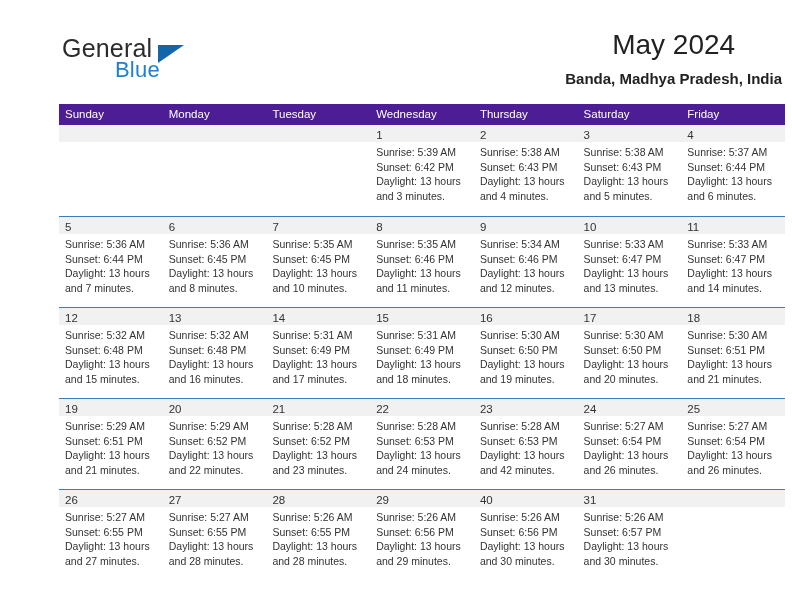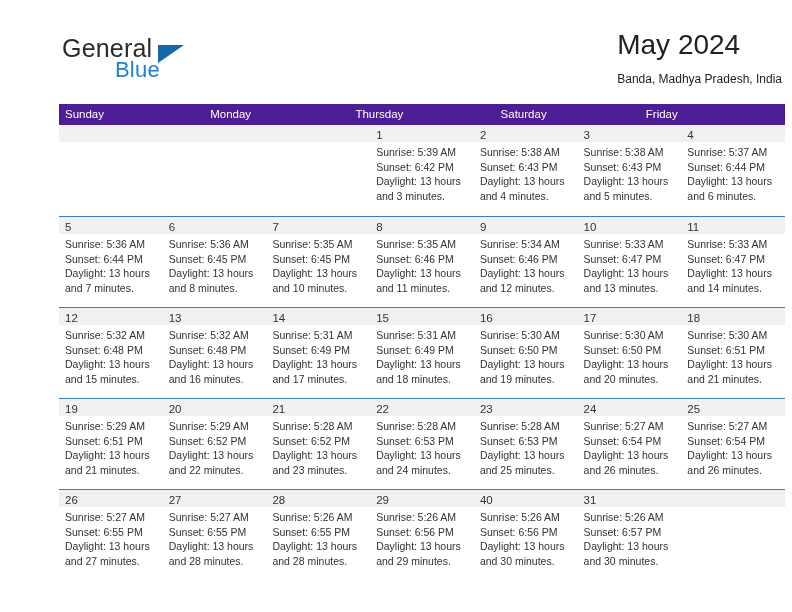--- a/index.html
+++ b/index.html
@@ -62,35 +62,36 @@
     width: 0;
     height: 0;
     border-left: 26px solid #1466ab;
     border-bottom: 18px solid transparent;
   }
 
   .title-block {
     position: absolute;
     right: 36px;
     top: 28px;
-    text-align: left;
+    text-align: center;
   }
   .month-title {
     font-size: 28px;
     font-weight: normal;
     color: #222222;
     line-height: 34px;
     white-space: nowrap;
   }
   .location {
     margin-top: 8px;
-    font-size: 12px;
+    font-size: 15px;
     color: #222222;
     line-height: 18px;
     white-space: nowrap;
+    font-weight: bold;
   }
 
   
   .calendar {
     position: absolute;
     left: 33px;
     top: 104px;
     width: 726px;
   }
   .weekday-row {
@@ -166,20 +167,22 @@
       <div class="month-title">May 2024</div>
       <div class="location">Banda, Madhya Pradesh, India</div>
     </div>
 
   </div>
 
   <div class="calendar">
     <div class="weekday-row" id="weekday-row">
         <div class="weekday-cell">Sunday</div>
         <div class="weekday-cell">Monday</div>
+        <div class="weekday-cell">Tuesday</div>
+        <div class="weekday-cell">Wednesday</div>
         <div class="weekday-cell">Thursday</div>
         <div class="weekday-cell">Saturday</div>
         <div class="weekday-cell">Friday</div>
       </div>
     <div id="weeks-container">
         <div class="week-row">
           <div class="day-cell empty">
             <div class="day-num-strip"><span class="day-num"></span></div>
             <div class="day-body"></div>
           </div>
@@ -394,21 +397,21 @@
               <div class="day-line">Daylight: 13 hours</div>
               <div class="day-line">and 24 minutes.</div>
             </div>
           </div>
           <div class="day-cell">
             <div class="day-num-strip"><span class="day-num">23</span></div>
             <div class="day-body">
               <div class="day-line">Sunrise: 5:28 AM</div>
               <div class="day-line">Sunset: 6:53 PM</div>
               <div class="day-line">Daylight: 13 hours</div>
-              <div class="day-line">and 25 minutes.</div>
+              <div class="day-line">and 42 minutes.</div>
             </div>
           </div>
           <div class="day-cell">
             <div class="day-num-strip"><span class="day-num">24</span></div>
             <div class="day-body">
               <div class="day-line">Sunrise: 5:27 AM</div>
               <div class="day-line">Sunset: 6:54 PM</div>
               <div class="day-line">Daylight: 13 hours</div>
               <div class="day-line">and 26 minutes.</div>
             </div>

